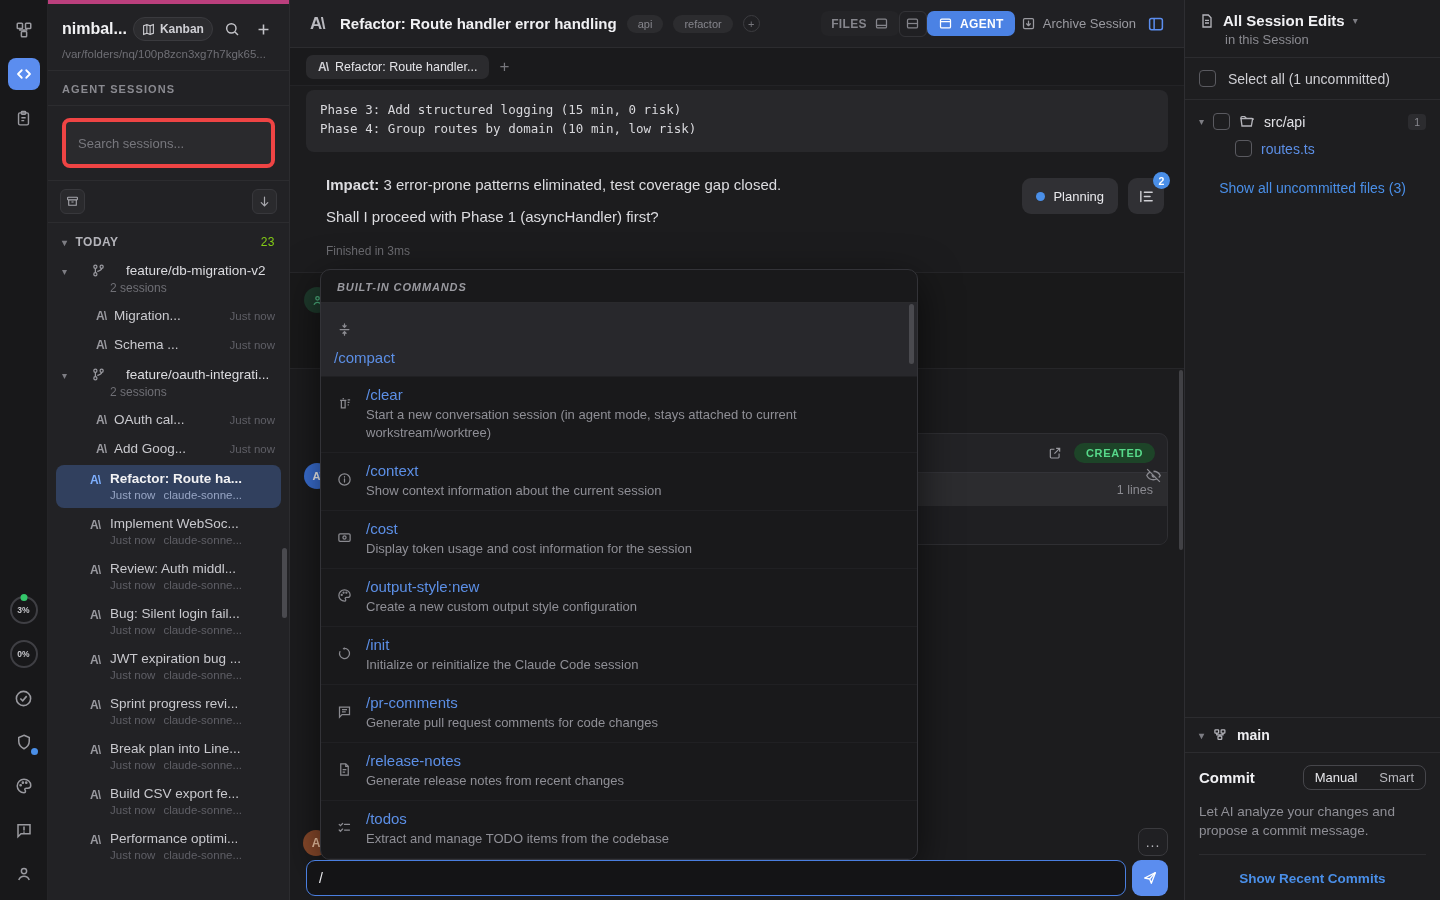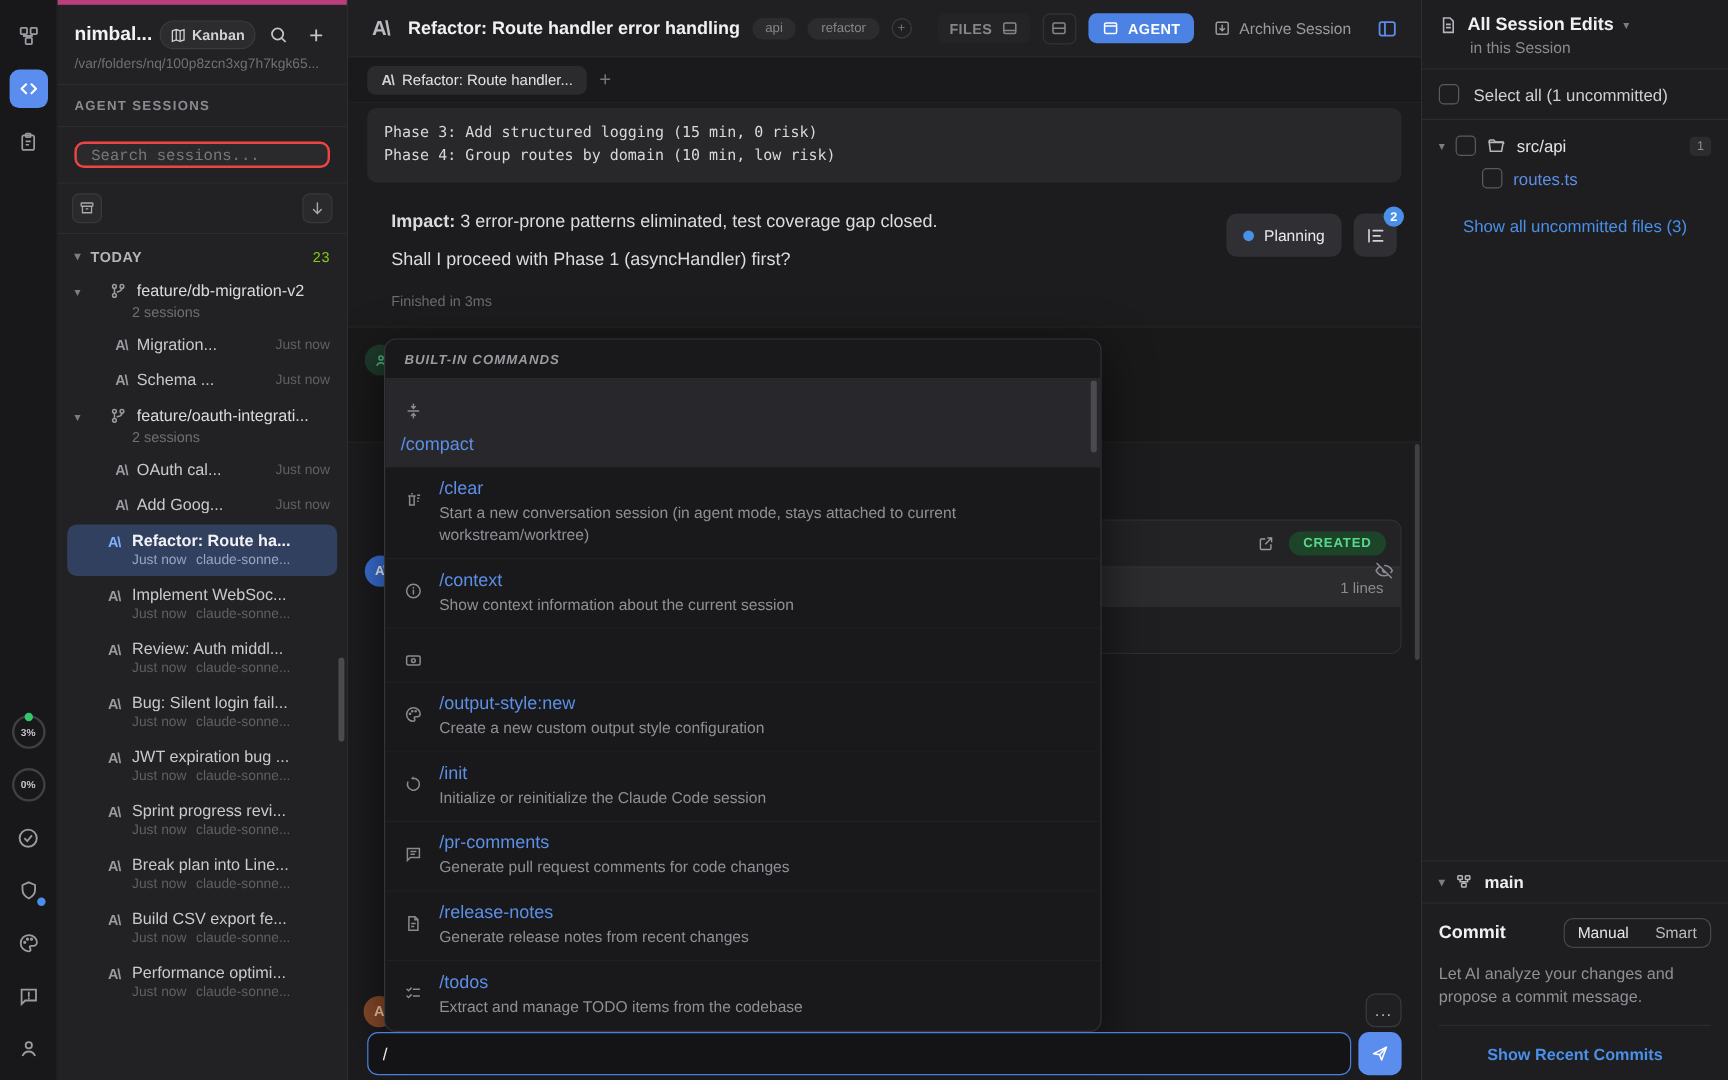--- a/index.html
+++ b/index.html
@@ -19,30 +19,30 @@
   
   .sidebar { width:242px; background:#222225; border-right:1px solid #2c2c2f; position:relative; display:flex; flex-direction:column; flex-shrink:0; }
   .accentbar { height:4px; background:#bb3f7d; flex-shrink:0; }
   .ws-row { display:flex; align-items:center; gap:6px; padding:12px 12px 4px 14px; }
   .ws-name { font-weight:bold; font-size:16px; color:#f2f2f4; white-space:nowrap; overflow:hidden; max-width:72px; }
   .kanban-btn { display:flex; align-items:center; gap:5px; background:#2c2c2f; border:1px solid #3a3a3e; border-radius:12px; padding:4px 8px; font-size:12px; font-weight:bold; color:#cfcfd4; cursor:pointer; }
   .icon-btn { width:26px; height:26px; display:flex; align-items:center; justify-content:center; color:#c3c3c8; border-radius:6px; cursor:pointer; }
   .ws-path { padding:2px 14px 10px; font-size:11.5px; color:#6f6f75; white-space:nowrap; overflow:hidden; border-bottom:1px solid #2c2c2f; }
   .sect-label { padding:12px 14px 10px; font-size:11px; letter-spacing:.1em; font-weight:bold; color:#8a8a90; border-bottom:1px solid #2c2c2f; }
   .search-wrap { padding:12px 14px; border-bottom:1px solid #2c2c2f; }
-  .search-input { width:100%; height:22px; background:#2a2a2d; border:2px solid #ef4444; border-radius:8px; color:#d6d6da; font-size:13px; padding:0 12px; outline:none; font-family:Liberation Mono, monospace; }
+  .search-input { width:100%; height:50px; background:#2a2a2d; border:4px solid #ef4444; border-radius:8px; color:#d6d6da; font-size:13px; padding:0 12px; outline:none; font-family:Liberation Sans, sans-serif; }
   .search-input::placeholder { color:#77777d; }
   .tools-row { display:flex; justify-content:space-between; padding:8px 12px; border-bottom:1px solid #2c2c2f; }
   .tool-btn { width:25px; height:25px; background:#2a2a2d; border:1px solid #38383c; border-radius:6px; display:flex; align-items:center; justify-content:center; color:#a8a8ae; cursor:pointer; }
   .s-list { flex:1; overflow:hidden; padding-top:6px; position:relative; }
   .today-row { display:flex; align-items:center; padding:6px 14px; color:#b4b4ba; font-size:12px; font-weight:bold; letter-spacing:.04em; cursor:pointer; }
   .today-row .cnt { margin-left:auto; color:#84cc16; font-weight:normal; }
   .chev { color:#7d7d83; margin-right:8px; font-size:10px; }
   .branch-row { display:flex; align-items:flex-start; padding:8px 10px 2px 14px; cursor:pointer; }
-  .branch-main { display:flex; align-items:center; gap:8px; color:#dcdce0; font-size:13.5px; white-space:nowrap; overflow:hidden; }
+  .branch-main { display:flex; align-items:center; gap:20px; color:#dcdce0; font-size:13.5px; white-space:nowrap; overflow:hidden; }
   .branch-sub { padding:1px 14px 6px 62px; font-size:12px; color:#6f6f75; }
   .child-row { display:flex; align-items:center; padding:7px 14px 7px 48px; font-size:13.5px; color:#c9c9ce; cursor:pointer; }
   .child-row .t { white-space:nowrap; overflow:hidden; max-width:100px; margin-left:8px; }
   .child-row .when { margin-left:auto; font-size:11.5px; color:#5f5f66; }
   .claude-glyph { font-weight:bold; letter-spacing:-1px; color:#9a9aa0; font-size:12px; flex-shrink:0; }
   .sess-item { display:flex; align-items:flex-start; gap:9px; margin:2px 8px; padding:6px 8px 7px 34px; border-radius:8px; cursor:pointer; position:relative; }
   .sess-item .sg { position:absolute; left:34px; top:8px; }
   .sess-item .col { padding-left:20px; min-width:0; }
   .sess-title { font-size:13.5px; color:#c9c9ce; white-space:nowrap; overflow:hidden; }
   .sess-meta { font-size:11.5px; color:#5f5f66; margin-top:3px; white-space:nowrap; overflow:hidden; }
@@ -53,21 +53,21 @@
   .sess-item.selected .claude-glyph { color:#7fb0ff; }
   .sb-scroll { position:absolute; right:2px; top:548px; width:5px; height:70px; background:#4a4a4f; border-radius:3px; }
 
   
   .main { width:895px; display:flex; flex-direction:column; background:#1c1c1e; flex-shrink:0; border-right:1px solid #2e2e32; }
   .main-header { height:48px; background:#202023; border-bottom:1px solid #2c2c2f; display:flex; align-items:center; padding:0 14px 0 20px; gap:10px; flex-shrink:0; }
   .mh-glyph { font-weight:bold; letter-spacing:-1.5px; color:#b9b9bf; font-size:17px; }
   .mh-title { font-size:15px; font-weight:bold; color:#f0f0f3; margin-left:6px; white-space:nowrap; }
   .tag { background:#2c2c2f; color:#85858c; font-size:11px; border-radius:999px; padding:3px 11px; cursor:pointer; }
   .tag-add { width:17px; height:17px; border-radius:50%; border:1px solid #3c3c40; color:#77777d; font-size:11px; display:flex; align-items:center; justify-content:center; cursor:pointer; }
-  .mh-right { margin-left:auto; display:flex; align-items:center; gap:10px; }
+  .mh-right { margin-left:auto; display:flex; align-items:center; gap:0; }
   .files-btn { display:flex; align-items:center; gap:7px; background:#242427; border-radius:7px; padding:5px 10px; color:#85858c; font-size:12px; font-weight:bold; letter-spacing:.03em; cursor:pointer; }
   .split-btn { width:28px; height:26px; display:flex; align-items:center; justify-content:center; color:#85858c; border:1px solid #333337; border-radius:6px; cursor:pointer; }
   .agent-btn { display:flex; align-items:center; gap:7px; background:#4b82e4; border-radius:7px; padding:5px 11px; color:#fff; font-size:12px; font-weight:bold; letter-spacing:.03em; cursor:pointer; }
   .archive-btn { display:flex; align-items:center; gap:7px; color:#9a9aa0; font-size:13px; cursor:pointer; padding:4px 6px; }
   .panel-toggle { width:28px; height:26px; display:flex; align-items:center; justify-content:center; color:#5b8def; cursor:pointer; }
   .tabbar { height:38px; background:#1a1a1c; display:flex; align-items:center; padding:0 16px; gap:10px; flex-shrink:0; border-bottom:1px solid #232326; }
   .tab { display:flex; align-items:center; gap:7px; background:#2b2b2e; border-radius:7px; padding:5px 12px; font-size:12.5px; color:#e4e4e8; max-width:200px; white-space:nowrap; overflow:hidden; cursor:pointer; }
   .tab-add { color:#77777d; font-size:17px; cursor:pointer; }
 
   .chat { flex:1; position:relative; background:#1c1c1e; overflow:hidden; }
@@ -532,20 +532,24 @@
             </div>
         </div>
         <div class="dd-item">
           <span class="dd-ic">
               <svg width="15" height="15" viewBox="0 0 24 24" fill="none" stroke="currentColor" stroke-width="2">
                 <rect x="3" y="6" width="18" height="12" rx="2"></rect>
                 <circle cx="12" cy="12" r="2.5"></circle>
                 <path d="M6.5 9.5v.1M17.5 14.5v.1"></path>
               </svg>
             </span>
+          <div>
+              <div class="dd-name">/cost</div>
+              <div class="dd-desc">Display token usage and cost information for the session</div>
+            </div>
         </div>
         <div class="dd-item">
           <span class="dd-ic">
               <svg width="15" height="15" viewBox="0 0 24 24" fill="none" stroke="currentColor" stroke-width="2">
                 <path d="M12 3a9 9 0 1 0 0 18c1.5 0 2-.9 2-2 0-1.3-1-1.6-1-2.6 0-1 .8-1.4 2-1.4h2a4 4 0 0 0 4-4c0-4.4-4-8-9-8z"></path>
                 <circle cx="7.5" cy="11" r="0.8" fill="currentColor"></circle>
                 <circle cx="10.5" cy="7.5" r="0.8" fill="currentColor"></circle>
                 <circle cx="15" cy="7.5" r="0.8" fill="currentColor"></circle>
               </svg>
             </span>

